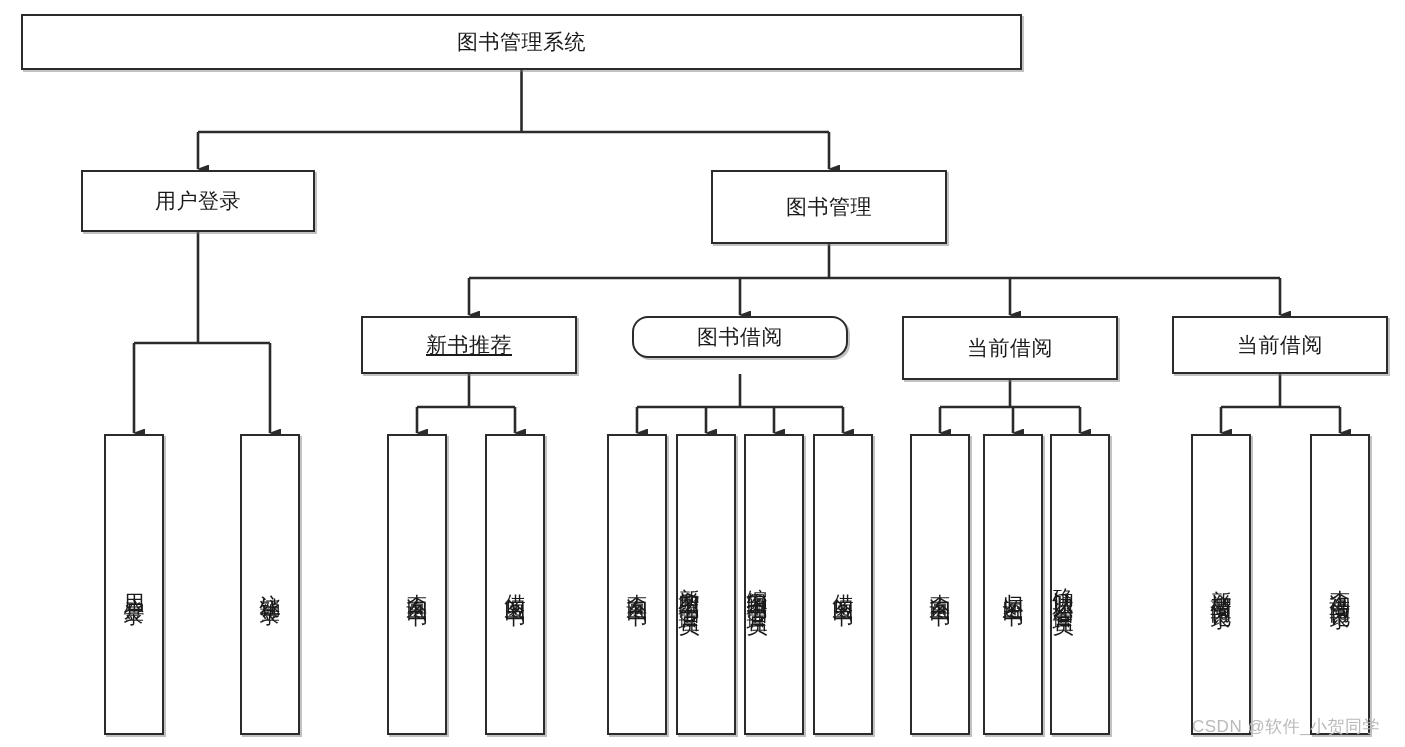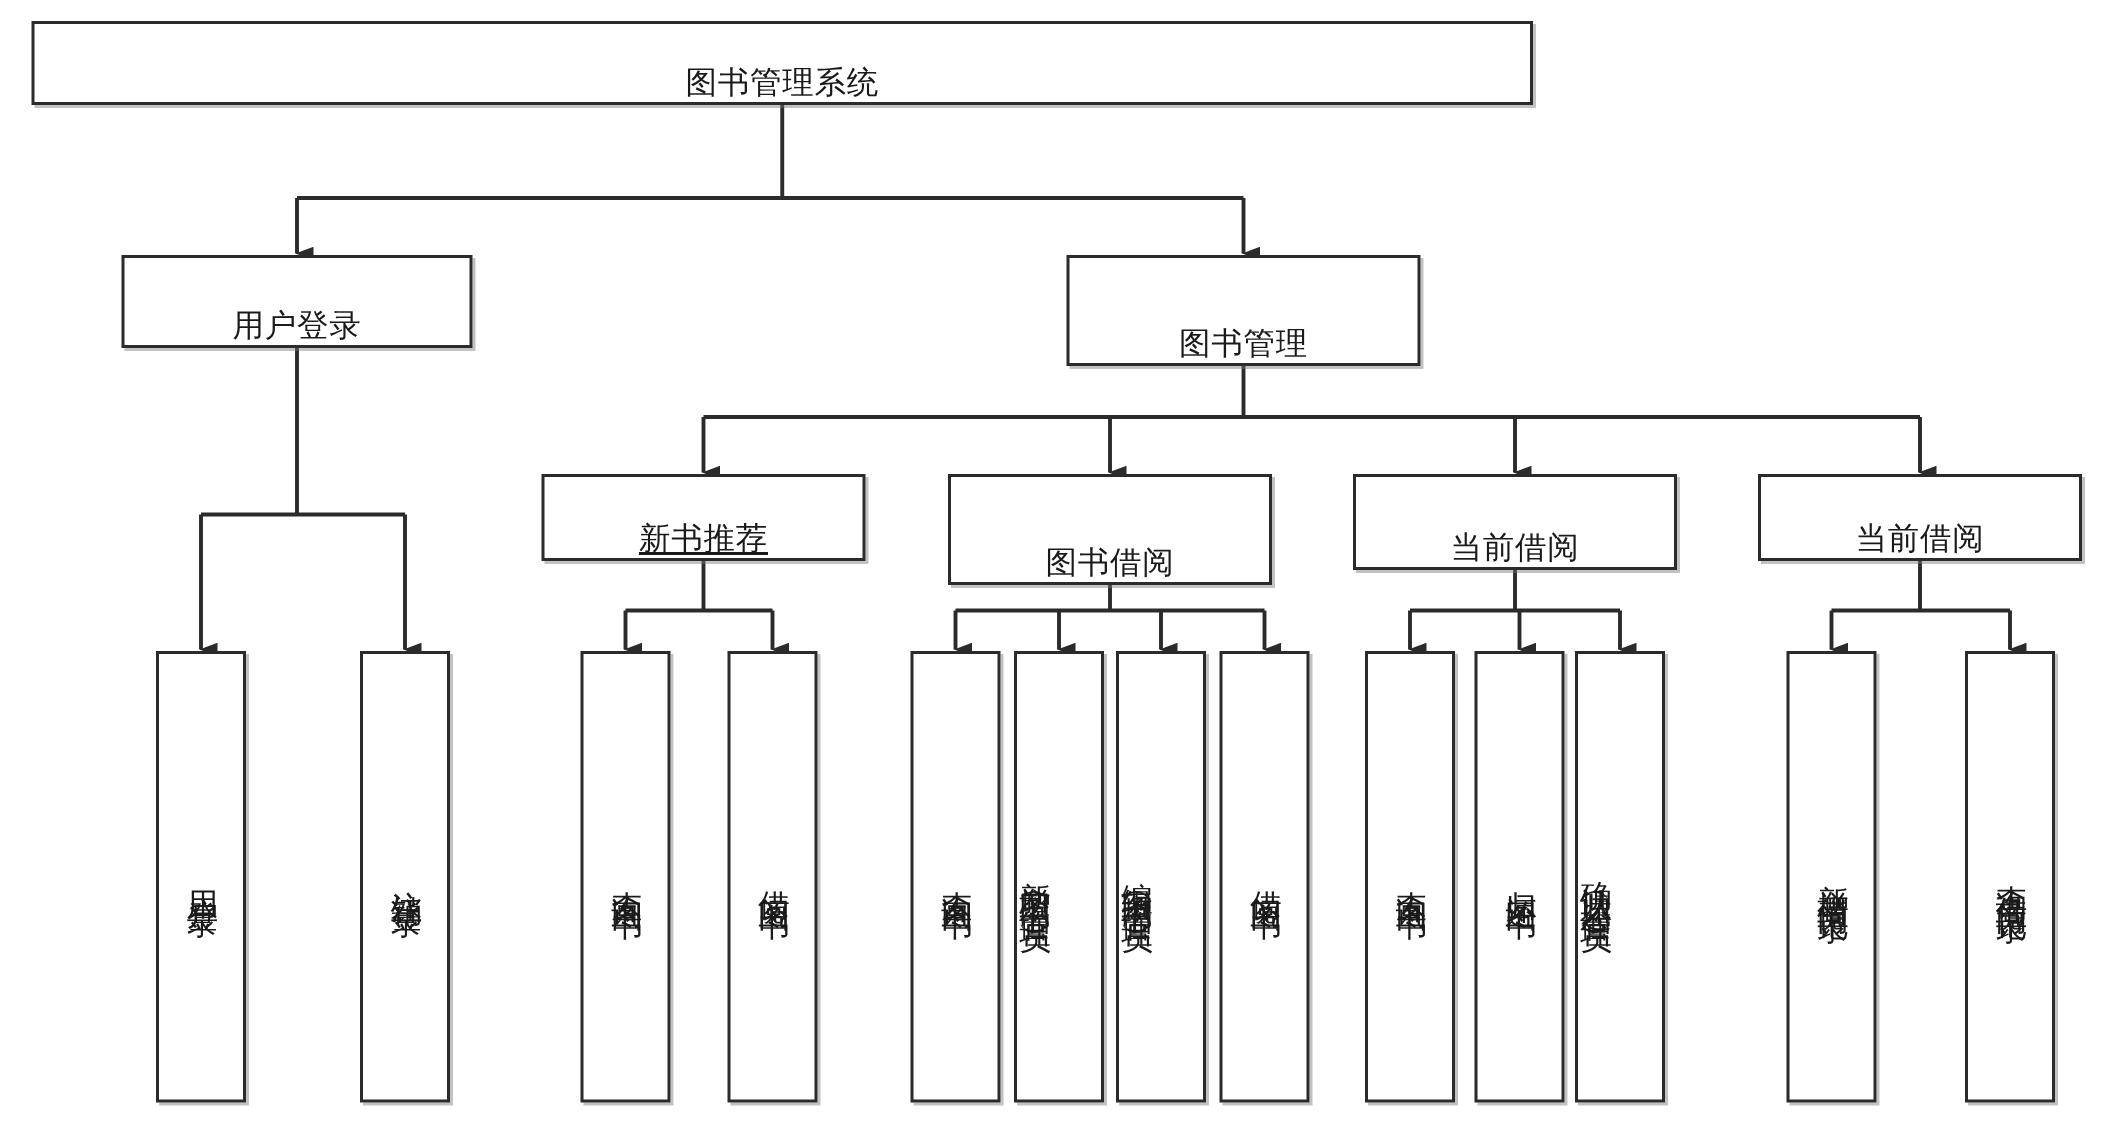--- a/index.html
+++ b/index.html
@@ -24,21 +24,21 @@
     width: 1405px;
     height: 747px;
     pointer-events: none;
   }
   .node {
     position: absolute;
     box-sizing: border-box;
     background: #ffffff;
     border: 2px solid #2b2b2b;
     display: flex;
-    align-items: flex-end;
+    align-items: center;
     justify-content: center;
     color: #1a1a1a;
     box-shadow: 2px 2px 0 rgba(120,120,120,0.45);
   }
   .node .label {
     display: block;
     text-align: center;
     line-height: 1.16;
     letter-spacing: 0.5px;
   }
@@ -127,21 +127,21 @@
       </div>
       <div class="node h-node" style="left: 81px; top: 170px; width: 234px; height: 62px;">
         <span class="label">用户登录</span>
       </div>
       <div class="node h-node" style="left: 711px; top: 170px; width: 236px; height: 74px;">
         <span class="label">图书管理</span>
       </div>
       <div class="node h-node" style="left: 361px; top: 316px; width: 216px; height: 58px; text-decoration: underline;">
         <span class="label">新书推荐</span>
       </div>
-      <div class="node h-node" style="left: 632px; top: 316px; width: 216px; height: 74px;">
+      <div class="node h-node" style="left: 632px; top: 316px; width: 216px; height: 42px; border-radius: 16px;">
         <span class="label">图书借阅</span>
       </div>
       <div class="node h-node" style="left: 902px; top: 316px; width: 216px; height: 64px;">
         <span class="label">当前借阅</span>
       </div>
       <div class="node h-node" style="left: 1172px; top: 316px; width: 216px; height: 58px;">
         <span class="label">当前借阅</span>
       </div>
       <div class="node v-node v-center" style="left: 104px; top: 434px; width: 60px; height: 301px;">
         <span class="label">用户登录</span>
@@ -177,13 +177,14 @@
         <span class="label">确认归还（管理员）</span>
       </div>
       <div class="node v-node v-center" style="left: 1191px; top: 434px; width: 60px; height: 301px;">
         <span class="label">新增借阅记录</span>
       </div>
       <div class="node v-node v-center" style="left: 1310px; top: 434px; width: 60px; height: 301px;">
         <span class="label">查询借阅记录</span>
       </div>
     </div>
 
+  <div class="watermark" style="left:1192px; top:715px;">CSDN @软件_小贺同学</div>
 </div>
 
 </body></html>

